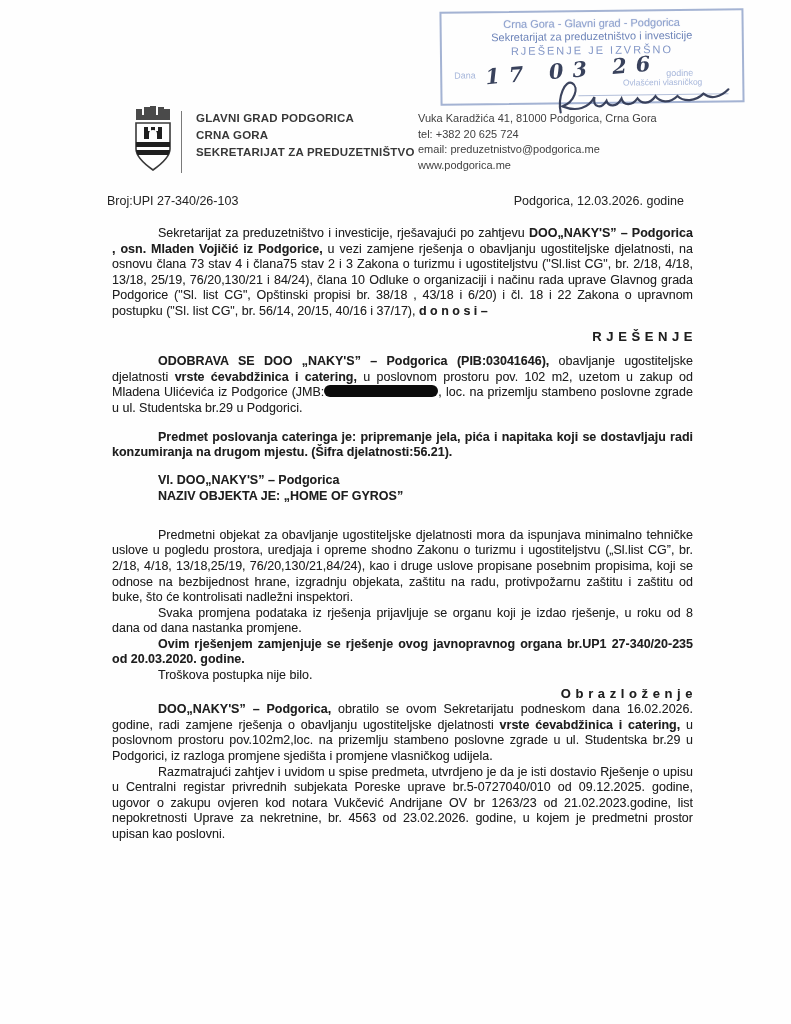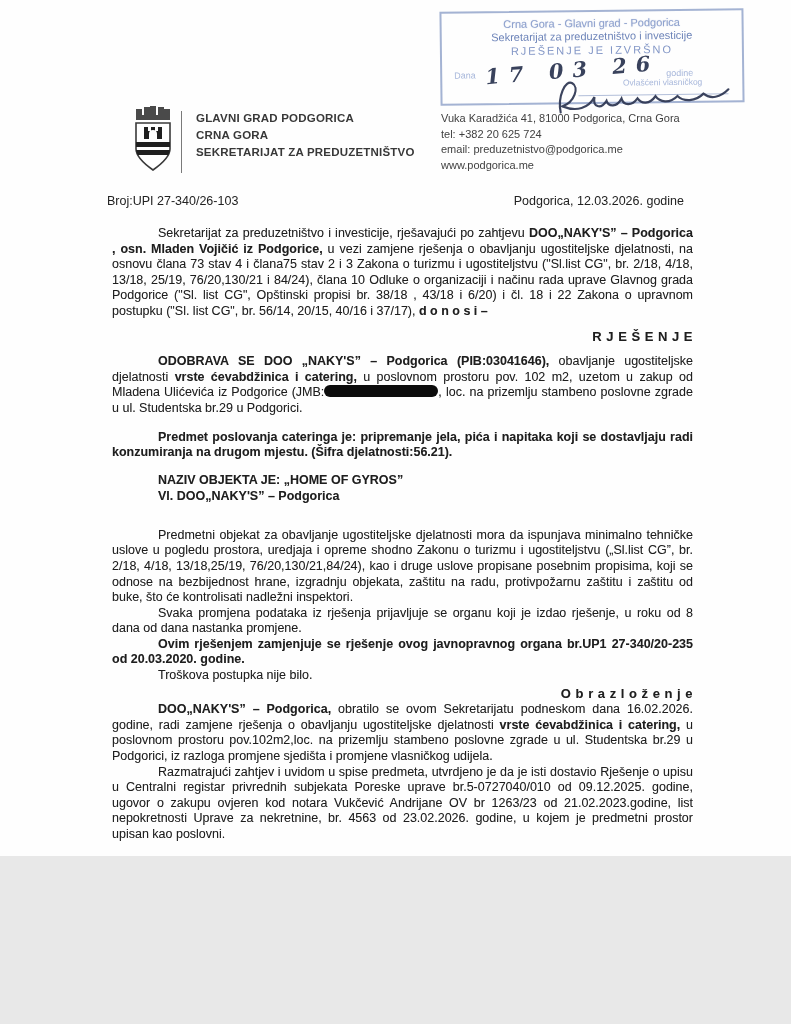--- a/index.html
+++ b/index.html
@@ -1,17 +1,17 @@
 <!DOCTYPE html>
 <html><head>
 <meta charset="utf-8">
 <style>
   html,body { margin:0; padding:0; background:#e8e8e8; }
   .page {
-    position:relative; width:791px; height:856px; margin:0 auto;
+    position:relative; width:791px; height:1024px; margin:0 auto;
     background:#fefefe; overflow:hidden;
     font-family:"Liberation Sans", sans-serif; color:#1e1e1e;
   }
   
   .stamp {
     position:absolute; left:440px; top:10px; width:304px; height:94px;
     border:2px solid rgba(104,128,182,.6); transform:rotate(-.7deg);
     font-size:11px; text-align:center; box-sizing:border-box;
   }
   .stamp .s1 { margin-top:5px; color:rgba(123,146,198,.75); text-shadow:0 0 1px rgba(123,146,198,.5); }
@@ -27,21 +27,21 @@
   .s-officer { position:absolute; right:40px; top:66px; font-size:8.5px; color:rgba(130,152,204,.7); }
   .signature { position:absolute; right:10px; bottom:-16px; }
   .sig-line { position:absolute; right:14px; bottom:6px; width:150px; height:1px; background:rgba(104,128,182,.5); }
   
   .coat { position:absolute; left:131px; top:106px; }
   .lh-divider { position:absolute; left:181px; top:111px; width:1px; height:62px; background:#7a7a7a; }
   .lh-org {
     position:absolute; left:196px; top:110px; font-size:11.5px; font-weight:bold;
     color:#383838; line-height:17px; letter-spacing:.2px;
   }
-  .lh-contact { position:absolute; left:441px; top:111px; font-size:11px; color:#3f3f3f; line-height:15.5px; }
+  .lh-contact { position:absolute; left:418px; top:111px; font-size:11px; color:#3f3f3f; line-height:15.5px; }
   
   .refline {
     position:absolute; left:107px; top:194px; width:577px;
     display:flex; justify-content:space-between; font-size:12.5px; color:#222;
   }
   
   .doc-body {
     position:absolute; left:112px; top:226px; width:581px;
     font-size:12.5px; line-height:15.6px; text-align:justify;
     text-shadow:0 0 .5px rgba(30,30,30,.3);
@@ -124,22 +124,22 @@
     <span>Broj:UPI 27-340/26-103</span>
     <span>Podgorica, 12.03.2026. godine</span>
   </div>
 
   <div class="doc-body">
     <p><span>Sekretarijat  za preduzetništvo i investicije,  rješavajući po zahtjevu </span><span class="b">DOO„NAKY'S” – Podgorica , osn. Mladen Vojičić  iz Podgorice,</span><span> u vezi zamjene  rješenja o obavljanju ugostiteljske djelatnosti, na osnovu člana 73 stav 4 i člana75 stav 2 i 3  Zakona o turizmu i ugostiteljstvu  ("Sl.list CG", br. 2/18, 4/18, 13/18, 25/19, 76/20,130/21 i 84/24), člana 10 Odluke o organizaciji i načinu rada uprave Glavnog grada Podgorice ("Sl. list CG", Opštinski propisi br. 38/18 , 43/18 i 6/20) i čl. 18 i 22 Zakona o  upravnom postupku ("Sl. list CG", br. 56/14, 20/15, 40/16 i 37/17),  </span><span class="b">d o n o s i –</span></p>
     <h3>R J E Š E N J E</h3>
     <p><span class="b">ODOBRAVA SE   DOO „NAKY'S” – Podgorica (PIB:03041646),</span><span> obavljanje ugostiteljske djelatnosti </span><span class="b">vrste ćevabdžinica i catering,</span><span> u poslovnom prostoru pov. 102 m2, uzetom u zakup od Mladena Ulićevića iz Podgorice (JMB:</span><span class="redact"></span><span>, loc. na prizemlju  stambeno poslovne zgrade u ul. Studentska br.29 u  Podgorici.</span></p>
     <p class="p-catering"><span class="b">Predmet poslovanja cateringa je: pripremanje jela, pića i napitaka koji se dostavljaju radi konzumiranja na drugom mjestu. (Šifra  djelatnosti:56.21).</span></p>
     <div class="naziv">
+      <div>Vl. DOO„NAKY'S” – Podgorica</div>
       <div>NAZIV OBJEKTA JE:  „HOME OF GYROS”</div>
-      <div>Vl. DOO„NAKY'S” – Podgorica</div>
     </div>
     <p class="p-uslovi"><span>Predmetni objekat za obavljanje ugostiteljske djelatnosti mora da ispunjava minimalno tehničke uslove u pogledu prostora, uredjaja i opreme shodno Zakonu o turizmu i ugostiteljstvu („Sl.list CG”, br. 2/18, 4/18, 13/18,25/19, 76/20,130/21,84/24), kao i druge uslove propisane posebnim propisima, koji se odnose na bezbijednost hrane, izgradnju objekata, zaštitu na radu, protivpožarnu zaštitu i zaštitu od  buke,  što će kontrolisati  nadležni inspektori.</span></p>
     <p><span>Svaka promjena podataka iz rješenja prijavljuje se organu koji je izdao rješenje, u roku od 8 dana od dana nastanka promjene.</span></p>
     <p><span class="b">Ovim rješenjem zamjenjuje se rješenje ovog  javnopravnog organa br.UP1 27-340/20-235 od 20.03.2020. godine.</span></p>
     <p><span>Troškova postupka nije bilo.</span></p>
     <h3 class="h-obraz">O b r a z l o ž e n j e</h3>
     <p><span class="b">DOO„NAKY'S” – Podgorica,</span><span> obratilo se ovom Sekretarijatu podneskom dana 16.02.2026. godine, radi zamjene rješenja o obavljanju ugostiteljske djelatnosti </span><span class="b">vrste ćevabdžinica i catering,</span><span> u poslovnom prostoru pov.102m2,loc. na prizemlju  stambeno poslovne zgrade u ul. Studentska br.29 u Podgorici,  iz razloga promjene sjedišta i promjene vlasničkog udijela.</span></p>
     <p><span>Razmatrajući zahtjev i uvidom u spise predmeta, utvrdjeno je da je isti dostavio Rješenje o upisu u Centralni registar privrednih subjekata Poreske uprave br.5-0727040/010 od 09.12.2025. godine, ugovor o zakupu ovjeren kod notara Vukčević Andrijane OV br 1263/23 od 21.02.2023.godine, list nepokretnosti Uprave za nekretnine, br. 4563 od 23.02.2026. godine, u kojem je predmetni prostor upisan kao poslovni.</span></p>
   </div>
 

